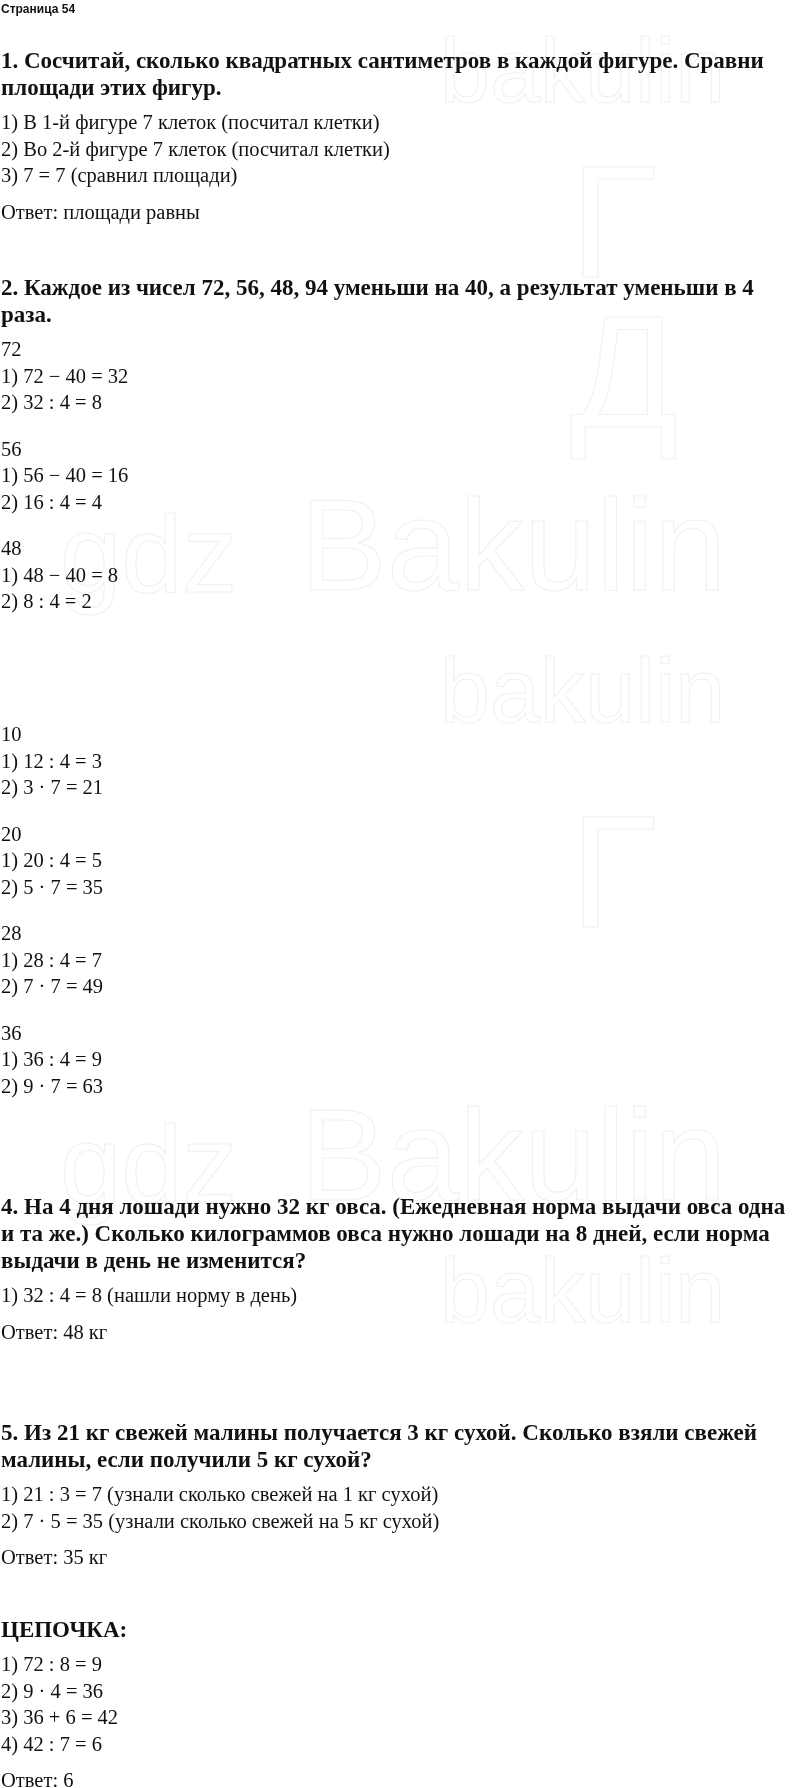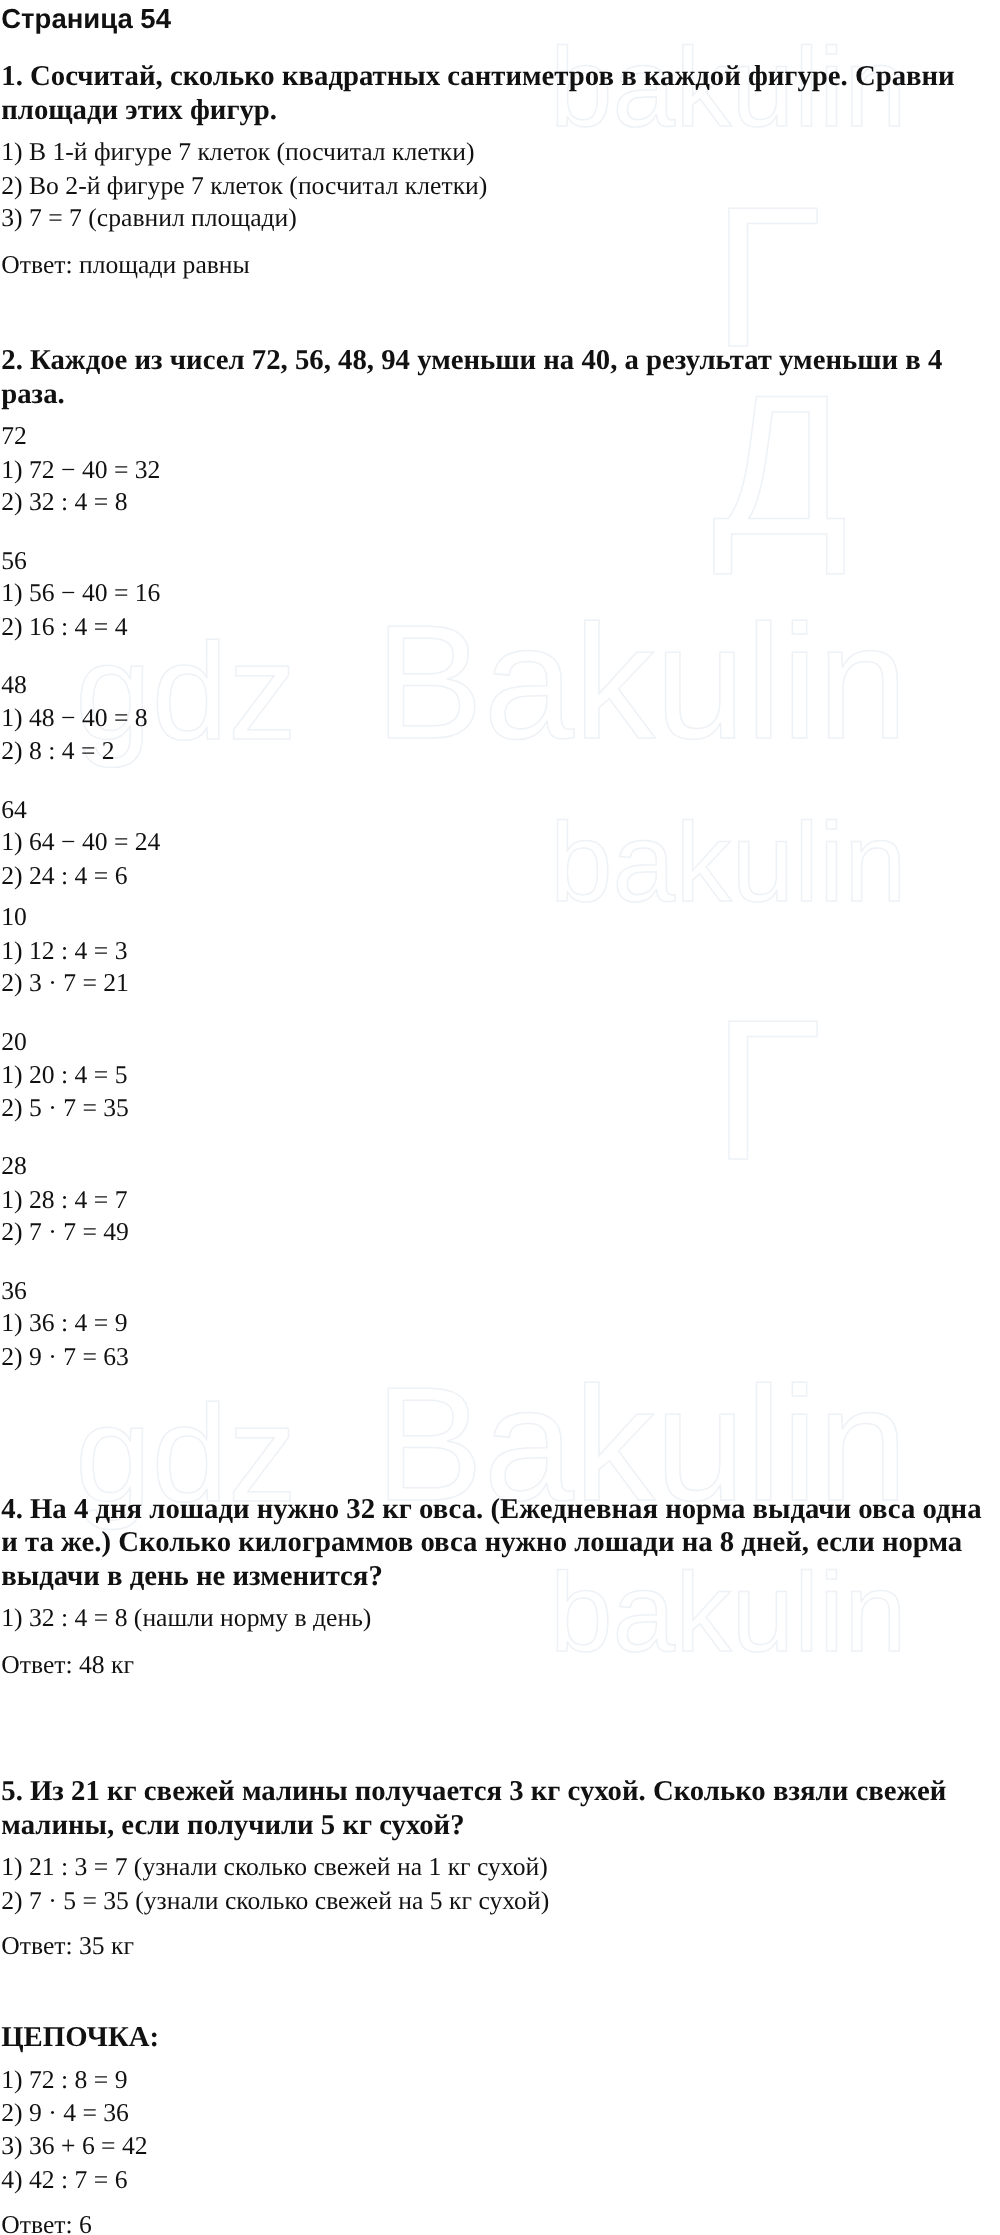--- a/index.html
+++ b/index.html
@@ -1,20 +1,20 @@
 <!DOCTYPE html>
 <html><head>
 <meta charset="utf-8">
 <style>
   html, body { margin:0; padding:0; background:#ffffff; }
   body { width:800px; height:1788px; position:relative; overflow:hidden; color:#111; }
   .wm { position:absolute; inset:0; pointer-events:none; overflow:hidden; }
   .wm span { position:absolute; font-family:"Liberation Sans", sans-serif; color:transparent; -webkit-text-stroke:1.2px #eef2f6; font-size:90px; }
   .page { position:relative; padding:0 0 0 1px; }
-  .page-title { position:absolute; left:1px; top:2px; font-family:"Liberation Sans", sans-serif; font-weight:bold; font-size:22px; }
+  .page-title { position:absolute; left:1px; top:2px; font-family:"Liberation Sans", sans-serif; font-weight:bold; font-size:12px; }
   .task { position:absolute; left:1px; width:795px; font-family:"Liberation Serif", serif; }
   .q { font-weight:bold; font-size:23px; line-height:27px; margin:13px 0 8px 0; }
   .line { font-size:20.5px; line-height:26.5px; margin:0; }
   .grp { margin-top:20px; }
   .ans { font-size:20.5px; line-height:26px; margin-top:10px; }
 </style>
 </head>
 <body>
 
 <div class="wm">
@@ -51,25 +51,20 @@
     <div class="grp">
       <p class="line">56</p>
       <p class="line">1) 56 − 40 = 16</p>
       <p class="line">2) 16 : 4 = 4</p>
     </div>
     <div class="grp">
       <p class="line">48</p>
       <p class="line">1) 48 − 40 = 8</p>
       <p class="line">2) 8 : 4 = 2</p>
     </div>
-    <div class="grp">
-      <p class="line">64</p>
-      <p class="line">1) 64 − 40 = 24</p>
-      <p class="line">2) 24 : 4 = 6</p>
-    </div>
   </div>
 
   <div class="task" style="top:721px;">
     <div>
       <p class="line">10</p>
       <p class="line">1) 12 : 4 = 3</p>
       <p class="line">2) 3 · 7 = 21</p>
     </div>
     <div class="grp">
       <p class="line">20</p>

